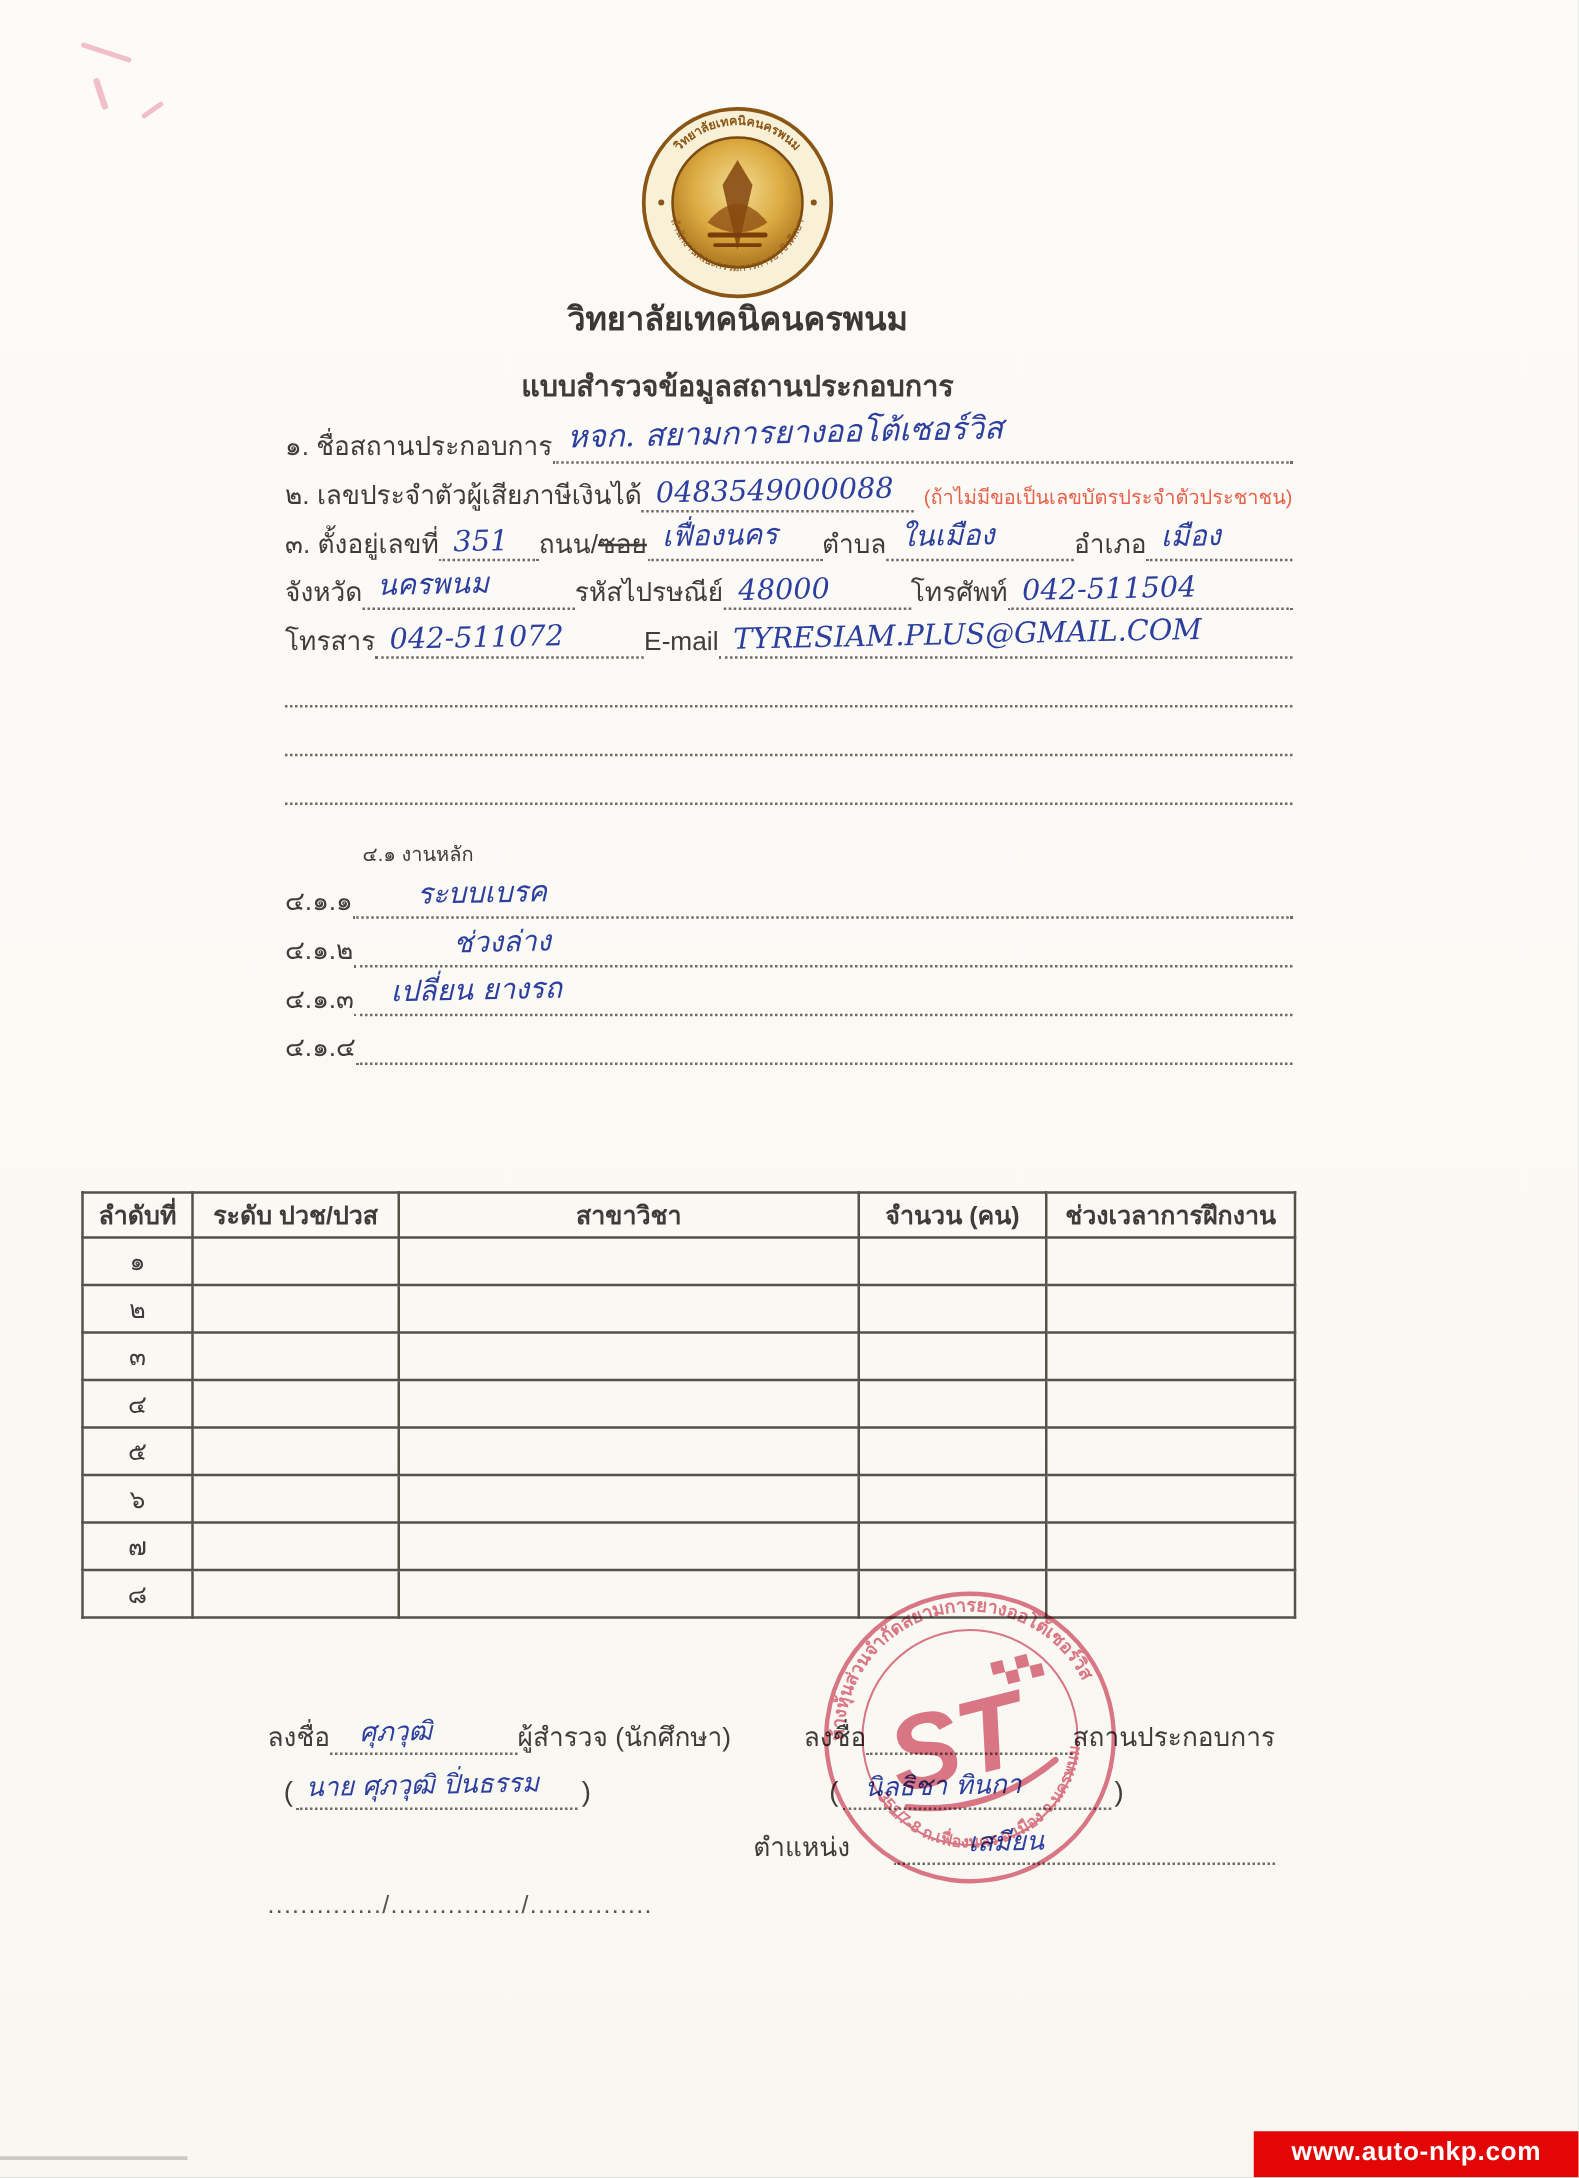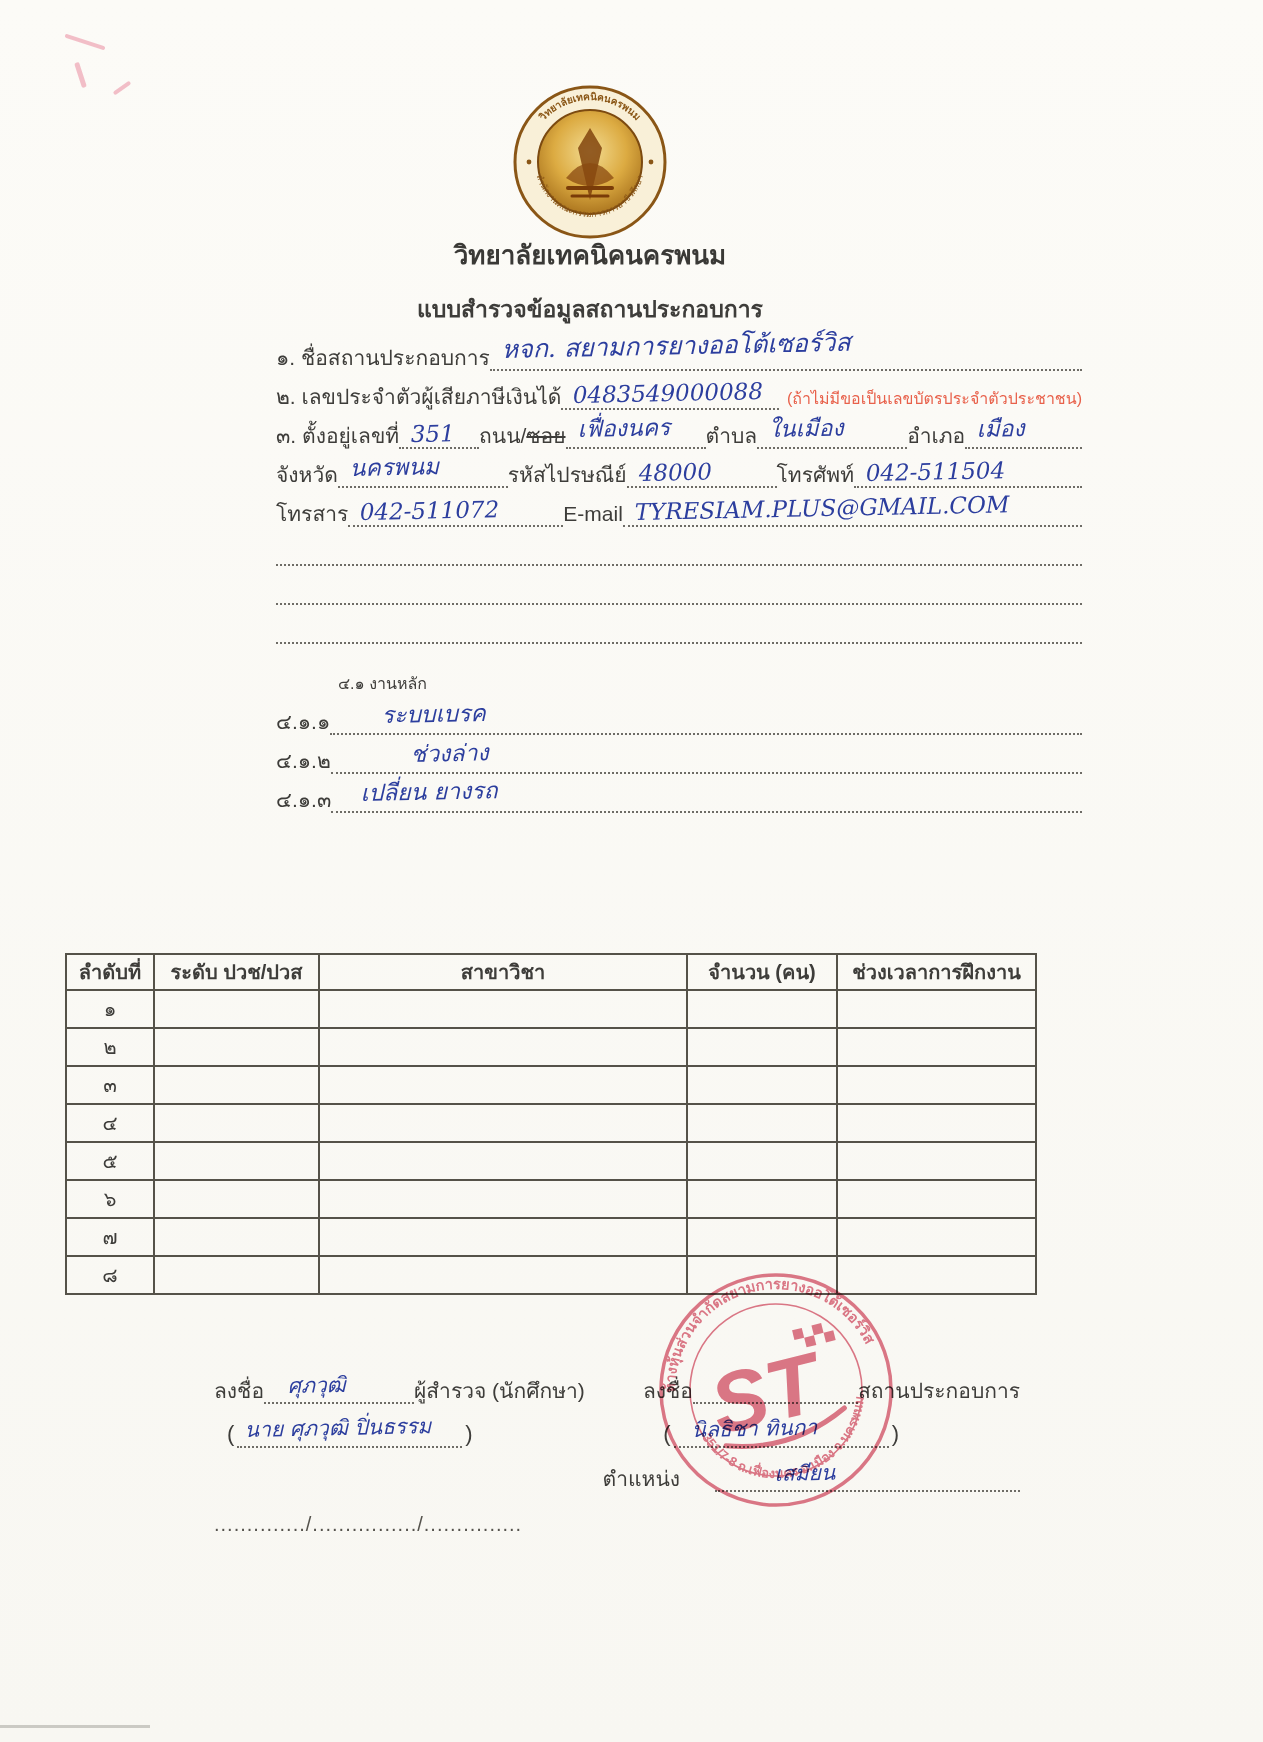--- a/index.html
+++ b/index.html
@@ -6,21 +6,21 @@
   body { margin: 0; background: #cfcfcb; }
   .page {
     position: relative; width: 1263px; height: 1742px; margin: 0 auto;
     background: linear-gradient(#fcfbf7, #f8f7f2);
     font-family: "Liberation Sans", sans-serif; color: #3e3d3a; overflow: hidden;
   }
   .college-name { position: absolute; top: 234px; left: 0; width: 1180px; text-align: center; font-size: 26px; font-weight: bold; color: #3a3936; }
   .form-title   { position: absolute; top: 291px; left: 0; width: 1180px; text-align: center; font-size: 23px; font-weight: 600; }
   .seal { position: absolute; top: 84px; left: 512px; }
 
-  .form-body { position: absolute; top: 332px; left: 228px; width: 806px; margin-left: 48px; }
+  .form-body { position: absolute; top: 332px; left: 228px; width: 806px; }
   .row { display: flex; align-items: flex-end; height: 39px; font-size: 21px; }
   .lbl { white-space: nowrap; line-height: 1.2; padding-bottom: 1px; }
   .fill { position: relative; border-bottom: 2px dotted #6e6c66; height: 30px; }
   .fx { flex: 1 1 auto; min-width: 30px; }
   .w80{width:80px}.w140{width:140px}.w150{width:150px}.w170{width:170px}.w215{width:215px}
   .hw {
     position: absolute; left: 12px; bottom: 0; white-space: nowrap;
     font-family: "DejaVu Serif", serif; font-style: italic; color: #2c3e9e;
     font-size: 23px; transform: rotate(-1.2deg); transform-origin: left bottom;
   }
@@ -181,20 +181,24 @@
       <span class="fill fx">
         <span class="hw" style="left:80px">ช่วงล่าง</span>
       </span>
     </div>
     <div class="row">
       <span class="lbl">๔.๑.๓</span>
       <span class="fill fx">
         <span class="hw" style="left:30px">เปลี่ยน ยางรถ</span>
       </span>
     </div>
+    <div class="row">
+      <span class="lbl">๔.๑.๔</span>
+      <span class="fill fx"></span>
+    </div>
 
   </div>
 
   <div class="table-wrap">
     <table>
       <colgroup>
         <col style="width:88px">
           <col style="width:165px">
           <col style="width:368px">
           <col style="width:150px">
@@ -333,14 +337,17 @@
           <rect x="158" y="74" width="10" height="10"></rect>
           <rect x="178" y="74" width="10" height="10"></rect>
           <rect x="168" y="84" width="10" height="10"></rect>
           <rect x="188" y="84" width="10" height="10"></rect>
         </g>
         <path d="M66 170 q62 22 124 -8" stroke="#d8586e" stroke-width="5" fill="none" stroke-linecap="round"></path>
       </g>
     </g>
   </svg>
 
+  <div class="watermark">
+    <span>www.auto-nkp.com</span>
+  </div>
 
 </div>
 
 </body></html>

